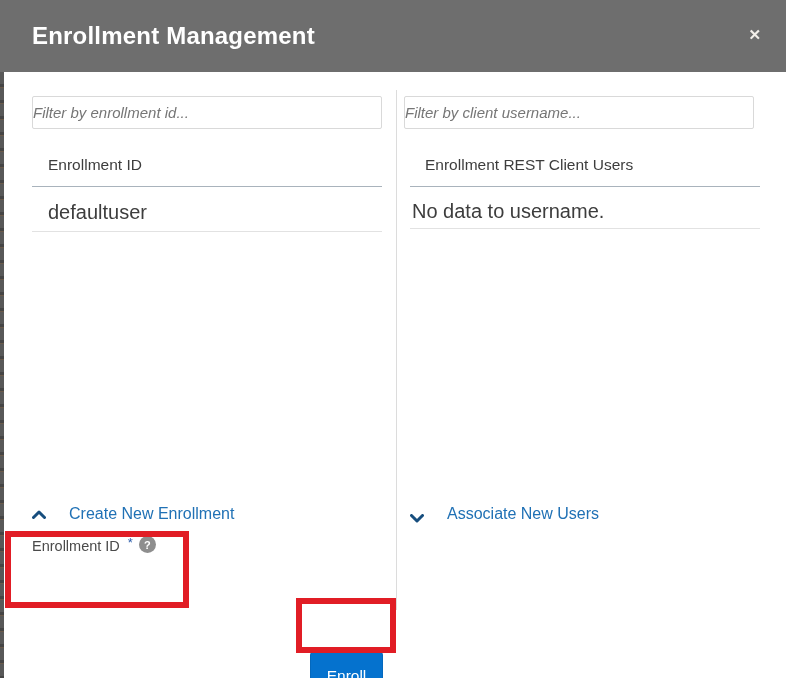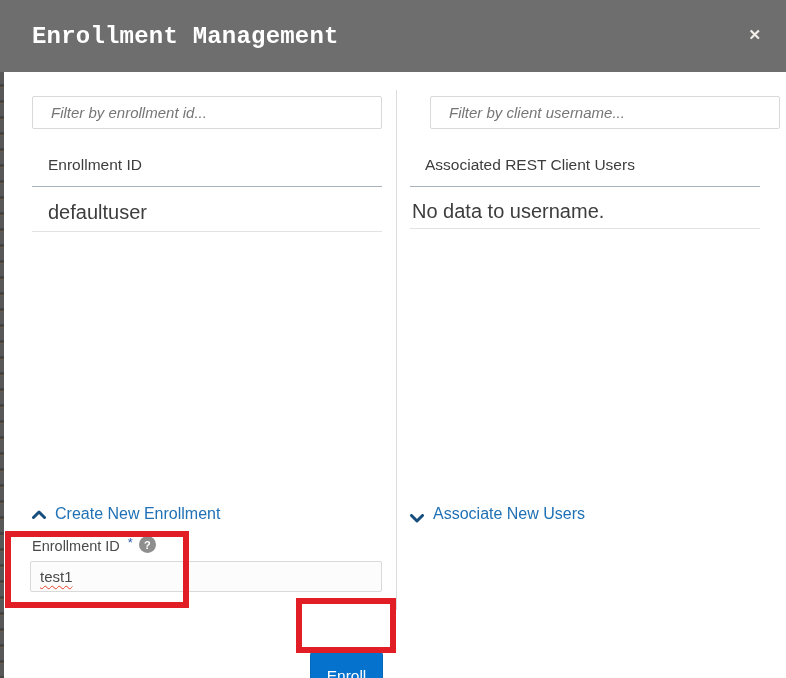--- a/index.html
+++ b/index.html
@@ -33,21 +33,20 @@
   }
   .dlg-title {
     position: absolute;
     left: 32px; top: 36px;
     transform: translateY(-50%);
     color: #ffffff;
     font-size: 24px;
     font-weight: bold;
     letter-spacing: 0.2px;
     white-space: nowrap;
-    font-family: Liberation Mono, monospace;
   }
   .dlg-close {
     position: absolute;
     right: 23px; top: 25px;
     color: #f3efe9;
     font-size: 15px;
     font-weight: bold;
     line-height: 1;
     cursor: pointer;
     background: none; border: none; padding: 2px;
@@ -70,34 +69,34 @@
     width: 1px; height: 520px;
     background: #dcdcdc;
   }
   .filter-input {
     position: absolute;
     top: 96px;
     width: 350px; height: 33px;
     box-sizing: border-box;
     border: 1px solid var(--input-border);
     border-radius: 2px;
-    padding: 0 18px;
+    padding: 0 0;
     font-family: "Liberation Sans", sans-serif;
     font-size: 15px;
     color: #444;
     background: #fff;
     outline: none;
   }
   .filter-input::placeholder {
     color: #767676;
     font-style: italic;
     opacity: 1;
   }
   #filter-left  { left: 32px; }
-  #filter-right { left: 430px; }
+  #filter-right { left: 404px; }
 
   .col-header-text {
     position: absolute;
     top: 156px;
     font-size: 15.5px;
     color: var(--text-main);
     white-space: nowrap;
   }
   .hdr-divider {
     position: absolute;
@@ -116,21 +115,21 @@
     width: 350px; height: 0;
     border-top: 1px solid var(--row-divider);
   }
 
   
   .collapsible {
     position: absolute;
     top: 505px;
     display: flex;
     align-items: center;
-    gap: 9px;
+    gap: 23px;
     cursor: pointer;
   }
   .collapsible .link-label {
     color: var(--link-blue);
     font-size: 16px;
     white-space: nowrap;
   }
   .chev { display: block; }
 
   
@@ -242,29 +241,26 @@
     </svg>
     <span class="link-label">Create New Enrollment</span>
   </div>
 
   <div class="field-label-row">
     <span class="field-label">Enrollment ID</span>
     <span class="required-star">*</span>
     <span class="help-badge">?</span>
   </div>
 
-  <div class="text-field" role="textbox">
-    <span class="field-text">test1</span>
-  </div>
 
   <button class="enroll-btn">Enroll</button>
 
   <input id="filter-right" class="filter-input" type="text" placeholder="Filter by client username..." style="">
 
-  <div class="col-header-text" style="left:425px;">Associated REST Client Users</div>
+  <div class="col-header-text" style="left:425px;">Enrollment REST Client Users</div>
   <div class="hdr-divider" style="left:410px;"></div>
 
   <div class="cell-text" style="left:412px; top:200px;">No data to username.</div>
   <div class="row-divider" style="left:410px; top:228px;"></div>
 
   <div class="collapsible" style="left:410px;align-items:flex-end;">
     <svg class="chev" width="14" height="9" viewBox="0 0 14 9">
       <polyline points="1.5,1.5 7,7 12.5,1.5" fill="none" stroke="#174e7e" stroke-width="3" stroke-linecap="round" stroke-linejoin="round"></polyline>
     </svg>
     <span class="link-label">Associate New Users</span>

